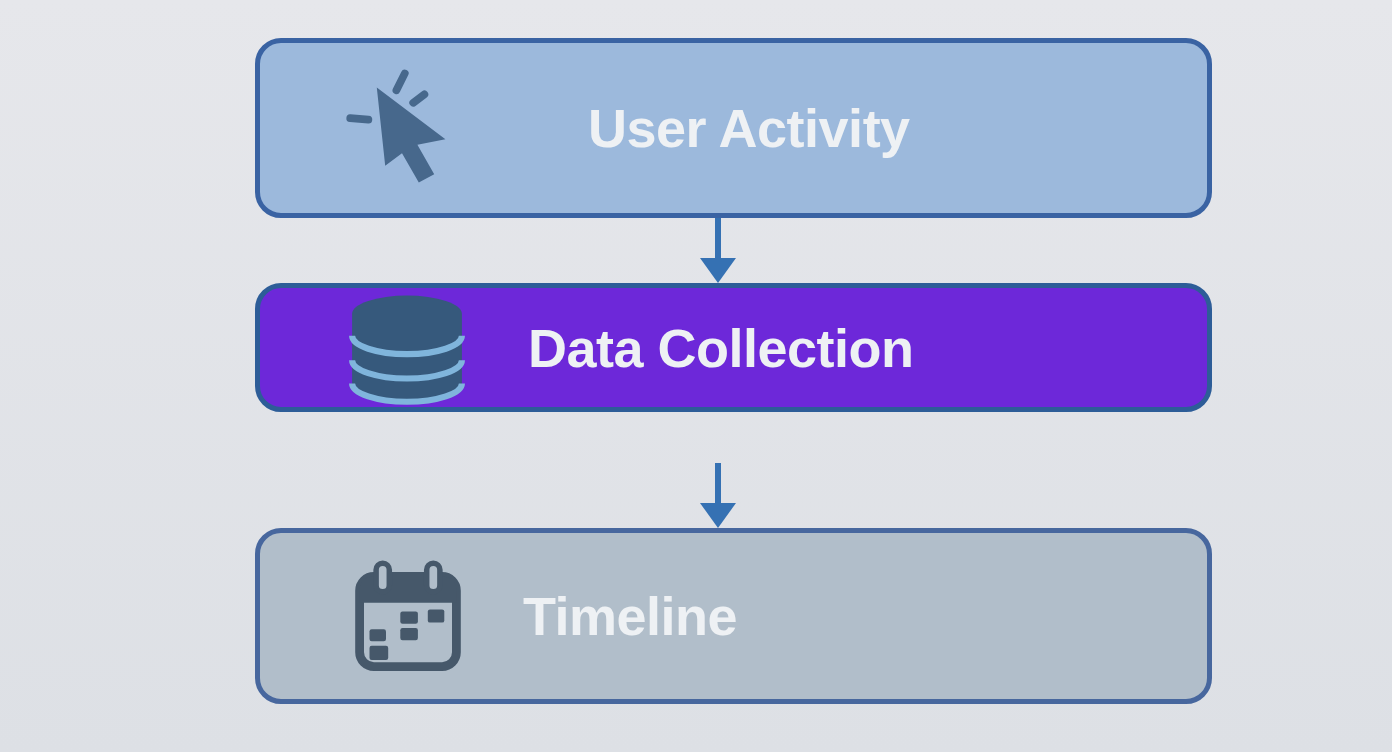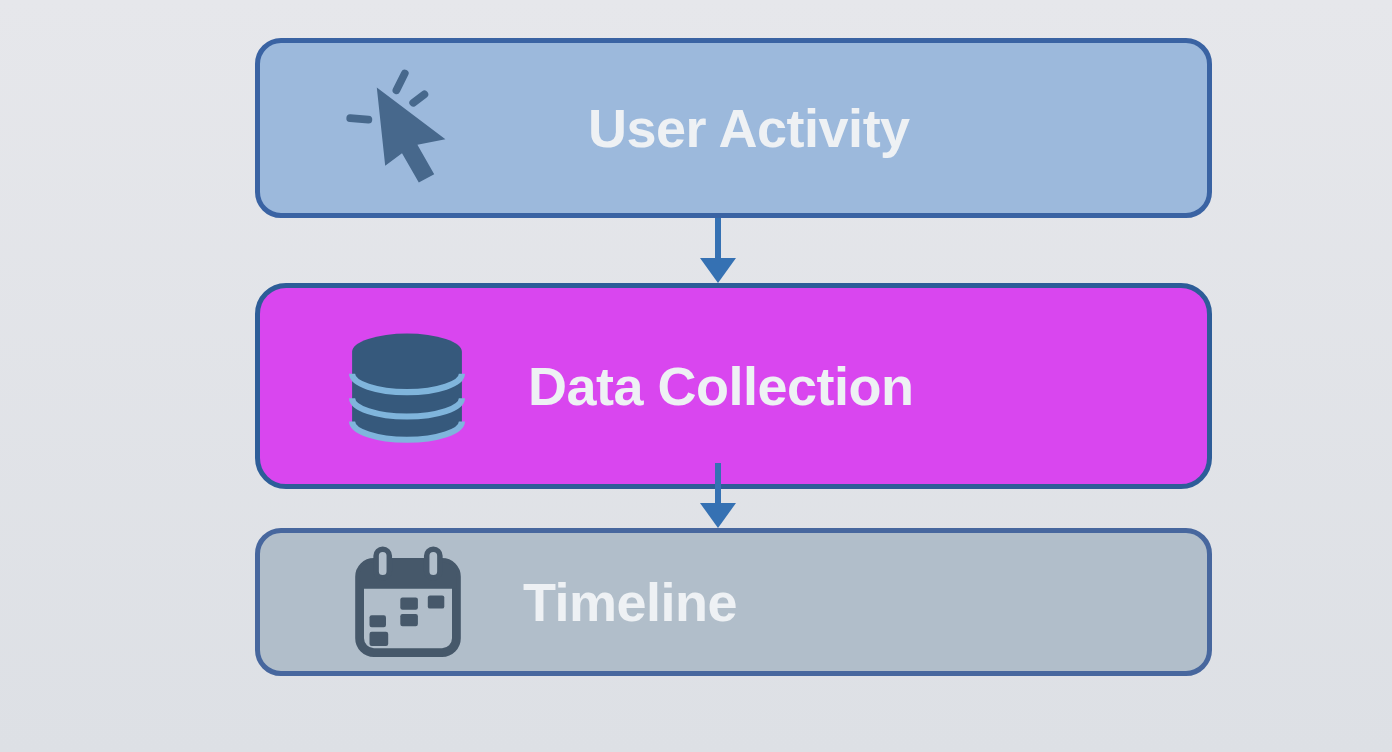--- a/index.html
+++ b/index.html
@@ -10,22 +10,22 @@
     position:relative;
   }
   .stage{position:absolute;inset:0;}
 
   .node{
     position:absolute;left:255px;width:957px;
     border-radius:26px;box-sizing:border-box;
     border:5px solid;
   }
   .node-1{top:38px;height:180px;background:#9cb9dc;border-color:#3a63a3;text-align:center;}
-  .node-2{top:283px;height:206px;background:#d946ef;border-color:#2d5d98;border-radius:31px;}
-  .node-3{top:528px;height:148px;background:#b1beca;border-color:#47679e;}
+  .node-2{top:283px;height:129px;background:#6d28d9;border-color:#2d5d98;}
+  .node-3{top:528px;height:176px;background:#b1beca;border-color:#47679e;}
 
   .icon{position:absolute;top:50%;transform:translateY(-50%);display:block;}
   .icon svg{display:block;width:100%;height:100%;}
   .icon-1{left:72px;width:140px;height:140px;}
   .icon-2{left:86px;width:122px;height:130px;}
   .icon-3{left:93px;width:110px;height:112px;}
 
   .label{
     position:absolute;top:0;bottom:0;display:flex;align-items:center;
     color:#eef1f4;font-size:54px;font-weight:bold;letter-spacing:-0.5px;

